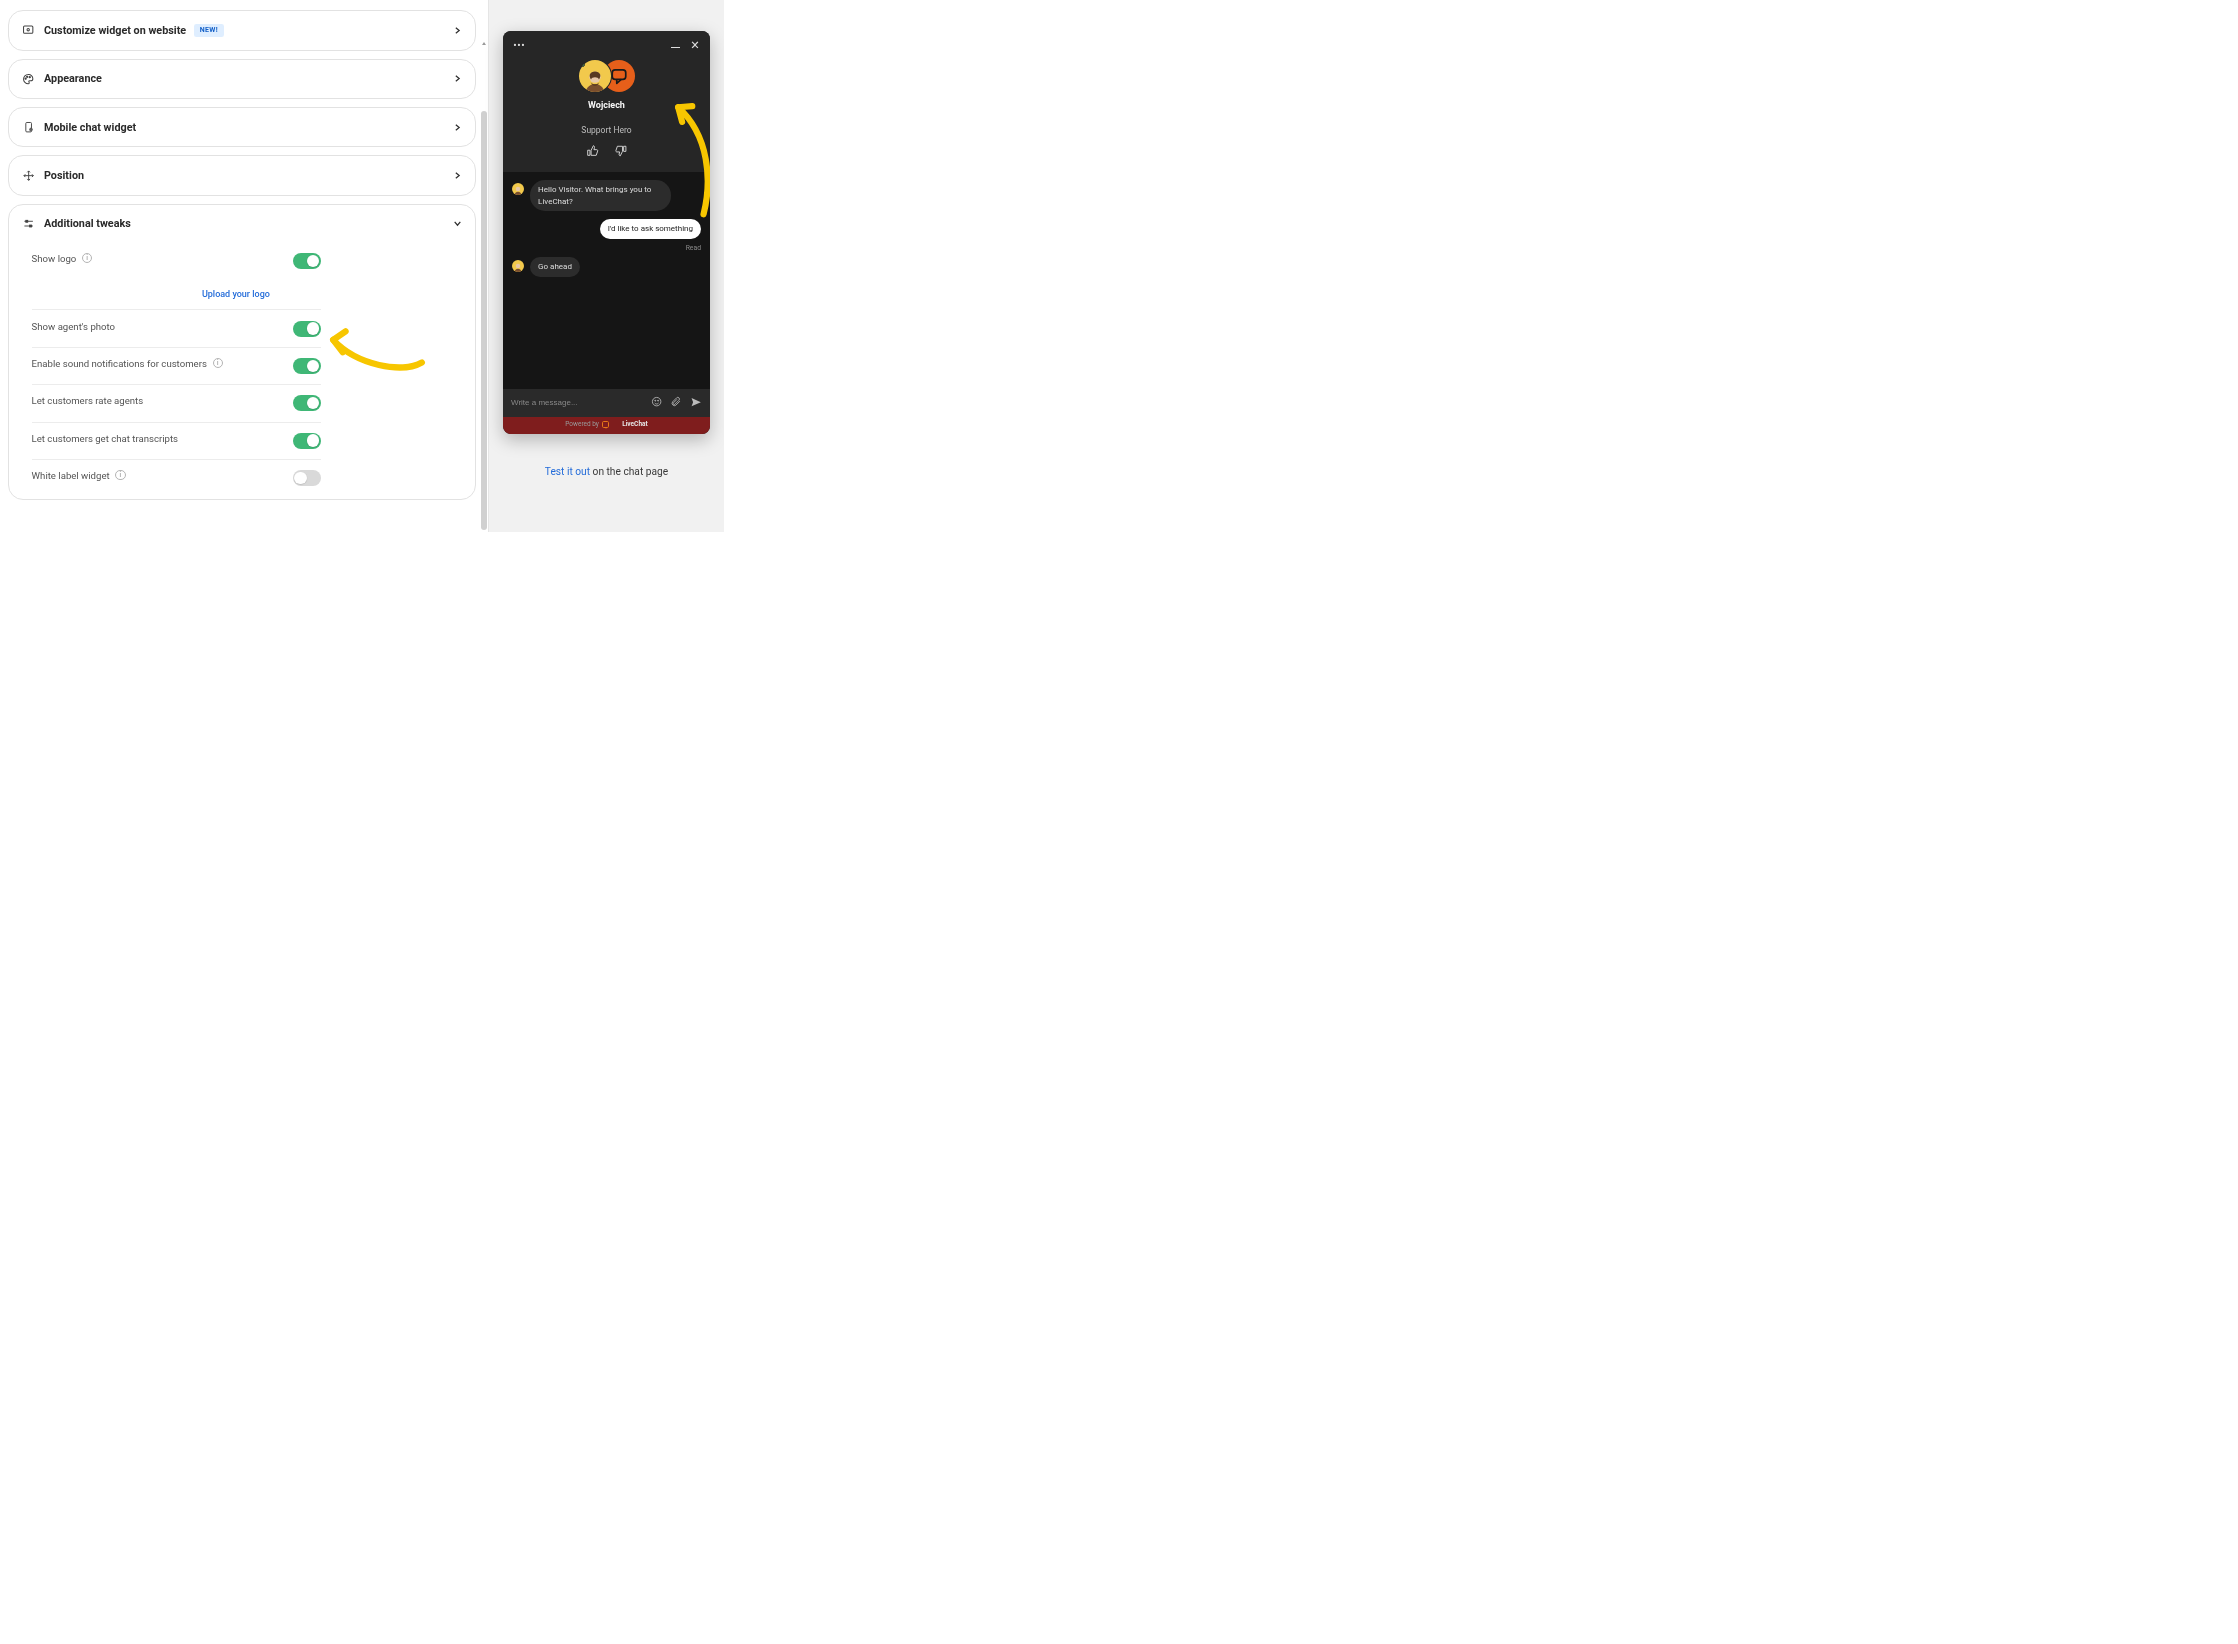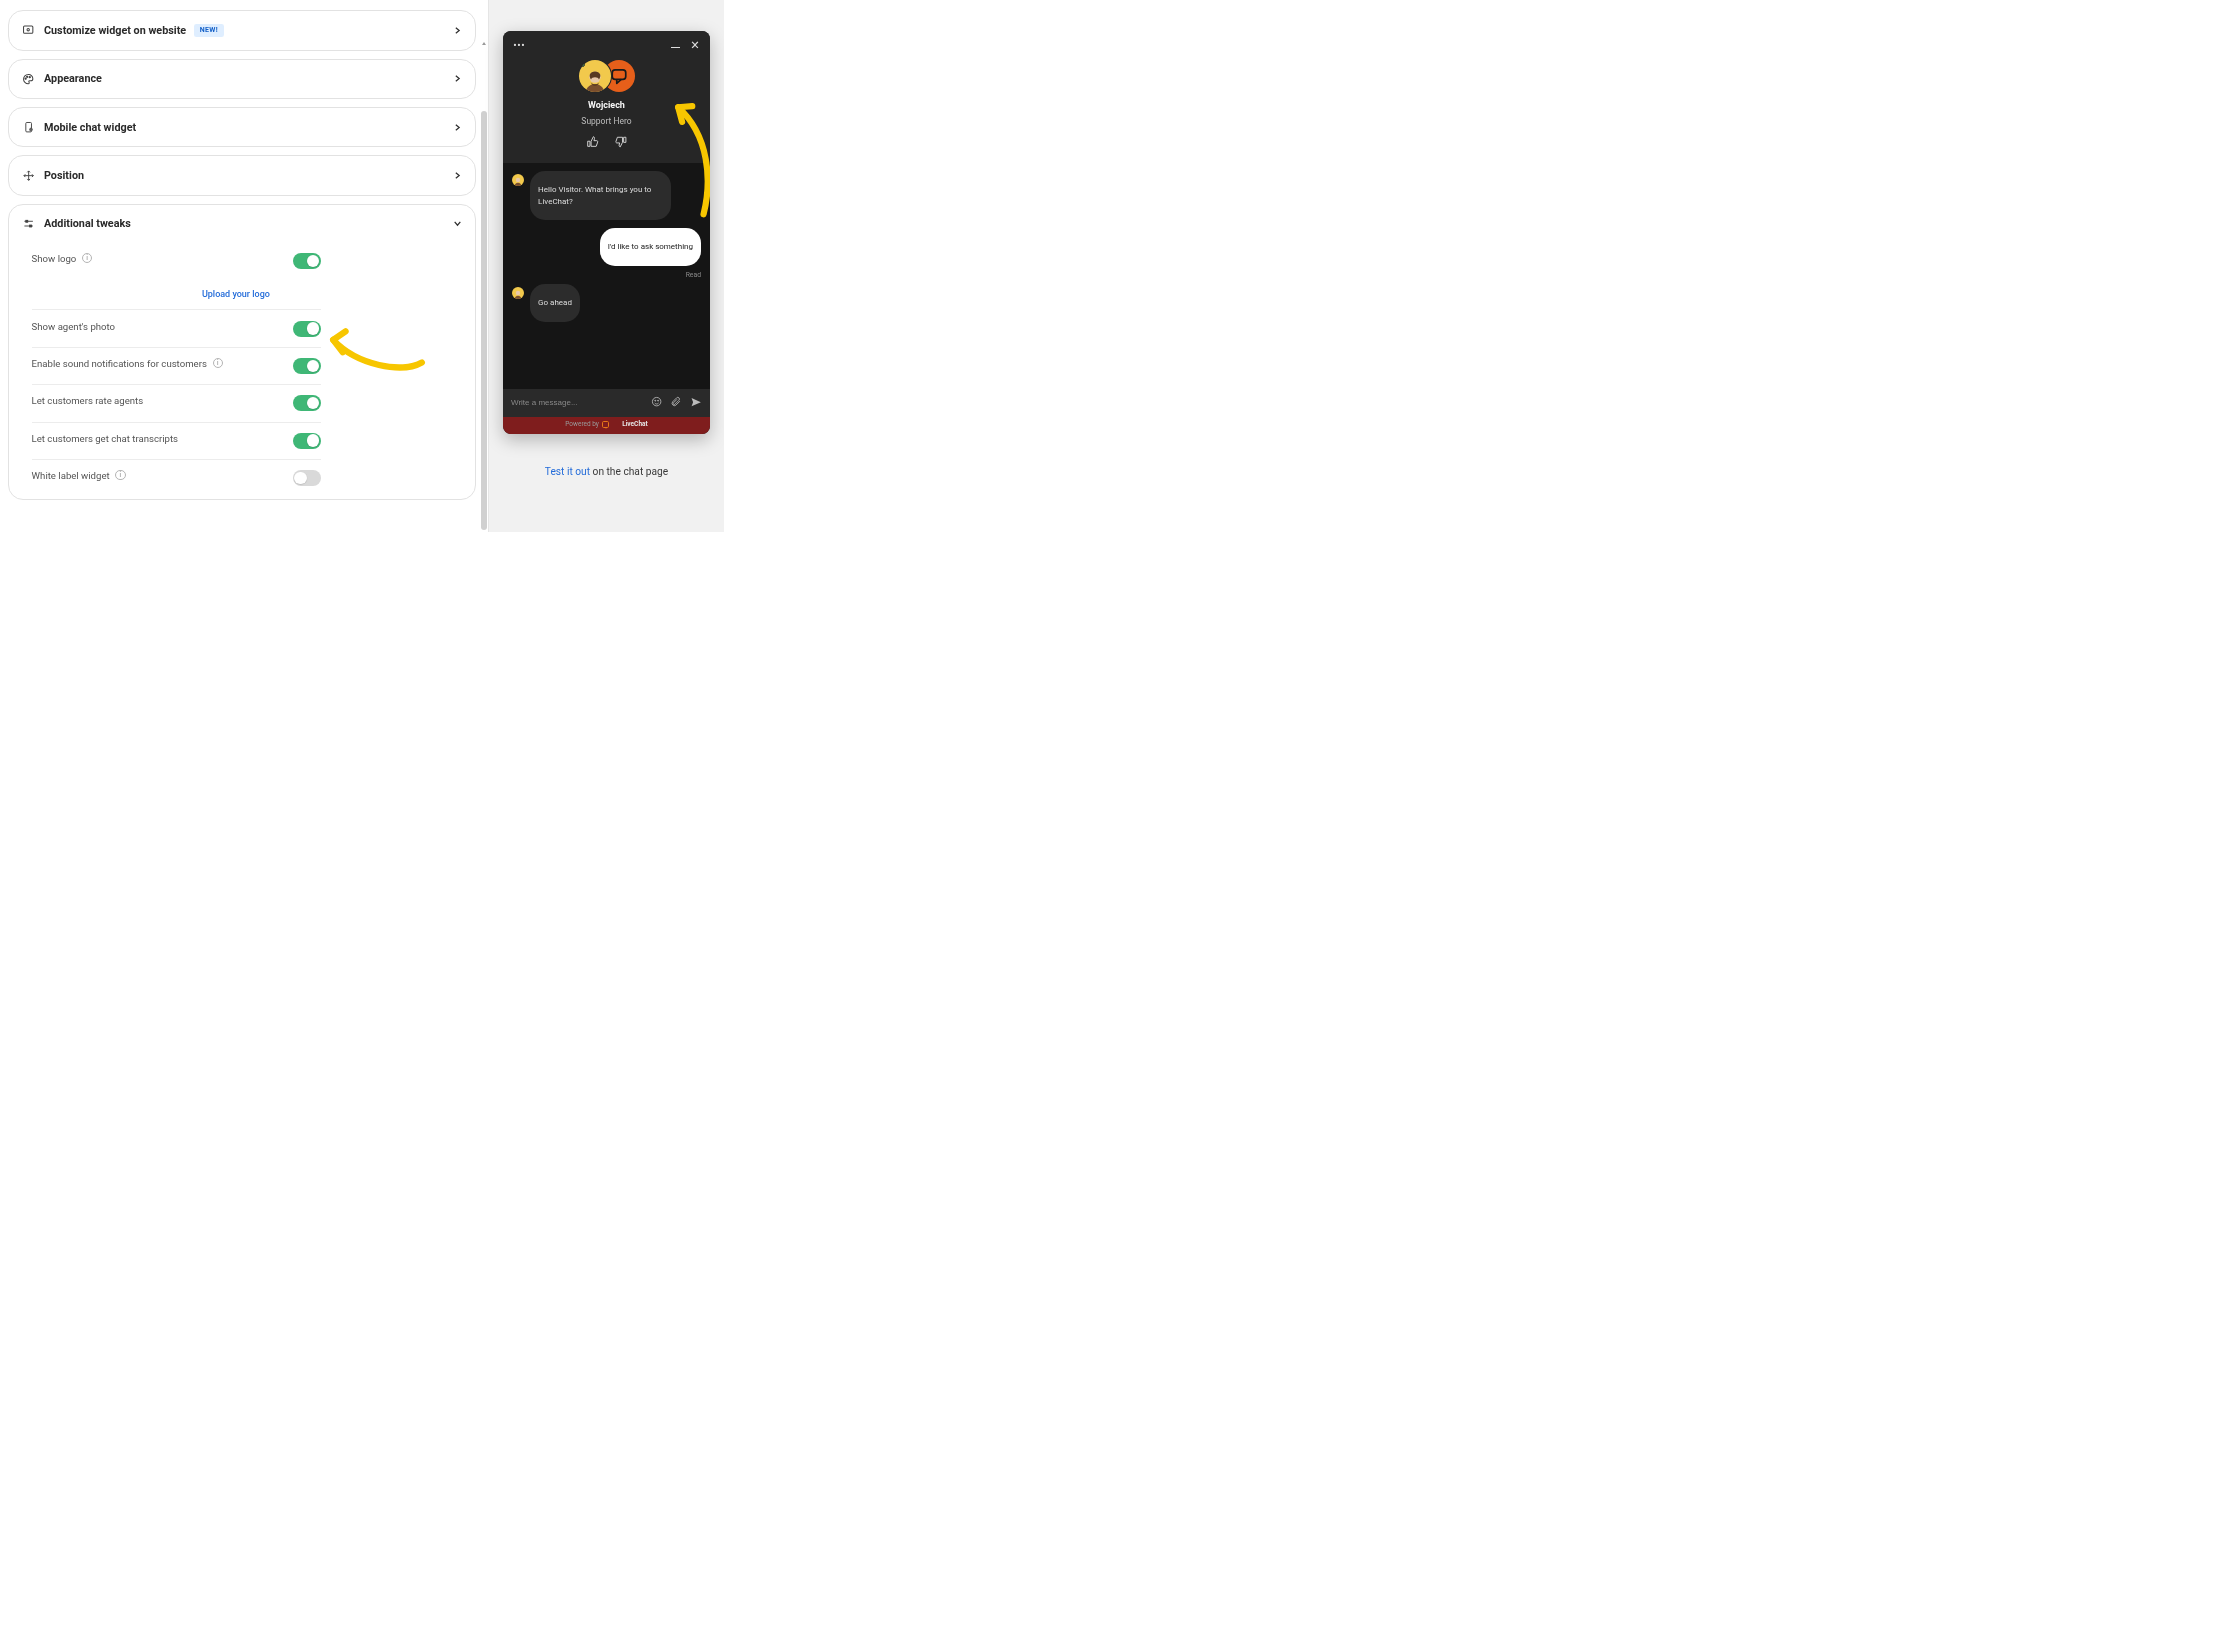--- a/index.html
+++ b/index.html
@@ -132,34 +132,34 @@
     width: 32px; height: 32px; border-radius: 50%; background: #f2c94c;
     position: relative; overflow: hidden; box-shadow: 0 0 0 1.1px #262626;
   }
   .cw-avatar .status { position: absolute; top: 1.1px; left: 1.1px; width: 5.7px; height: 5.7px; border-radius: 50%; background: #3fb776; border: 1.1px solid #262626; }
   .cw-avatar svg { position:absolute; bottom:-1.1px; left:50%; transform:translateX(-50%);}
   .cw-logo {
     width: 32px; height: 32px; border-radius: 50%; background: #e65f1a; margin-left: -8px;
     display: flex; align-items: center; justify-content: center;
   }
   .cw-name { font-size: 9px; font-weight: 700; margin-top: 8px; color: #f5f5f5; }
-  .cw-role { font-size: 8.5px; color: #bdbdbd; margin-top: 6px; }
+  .cw-role { font-size: 8.5px; color: #bdbdbd; margin-top: 15px; }
   .cw-rate { display: flex; gap: 14.7px; margin-top: 9px; }
   .cw-rate svg { fill: none; stroke: #ddd; stroke-width: 1.6; }
 
   .cw-body { flex: 1; background: #151515; padding: 8px 9px; overflow: hidden; }
   .msg-row { display: flex; gap: 5.7px; margin-bottom: 8px; }
   .msg-row.right { justify-content: flex-end; }
   .mini-avatar {
     width: 12.4px; height: 12.4px; border-radius: 50%; background: #f2c94c; flex-shrink: 0;
     margin-top: 2.3px; position: relative; overflow: hidden;
   }
   .mini-avatar svg { position:absolute; bottom:-0.6px; left:50%; transform:translateX(-50%); }
   .bubble {
-    max-width: 141px; padding: 13px 8px; border-radius: 15px; font-size: 8px; line-height: 1.45;
+    max-width: 141px; padding: 4px 8px; border-radius: 15px; font-size: 8px; line-height: 1.45;
   }
   .bubble.dark { background: #2c2c2c; color: #ddd; }
   .bubble.light { background: #fff; color: #1a1a1a; }
   .read-label { text-align: right; font-size: 6.8px; color: #8a8a8a; margin: -3.4px 0 5.7px 0; }
 
   .cw-input {
     background: #2a2a2a; padding: 6.8px 8px; display: flex; align-items: center; gap: 8px;
   }
   .cw-input input {
     flex: 1; background: transparent; border: none; outline: none; color: #ddd; font-size: 8px;

